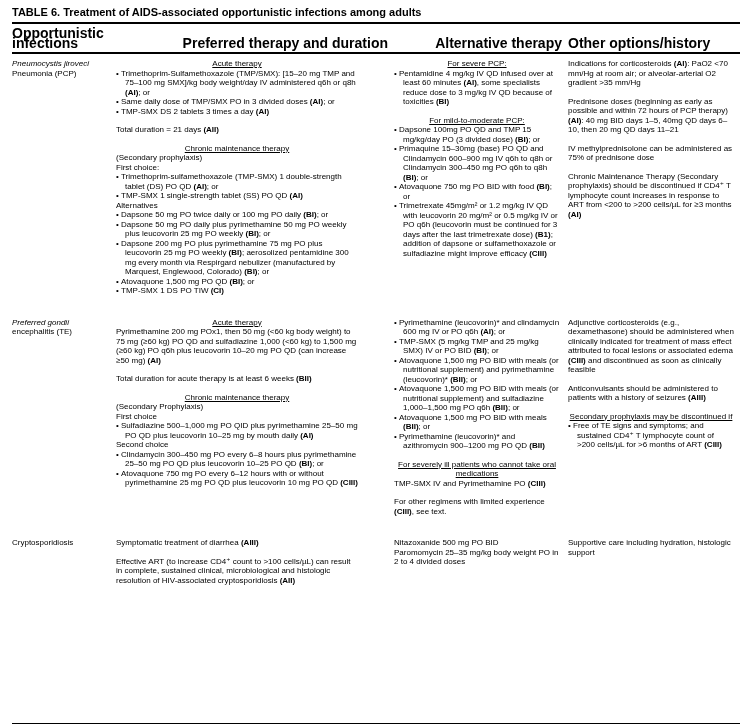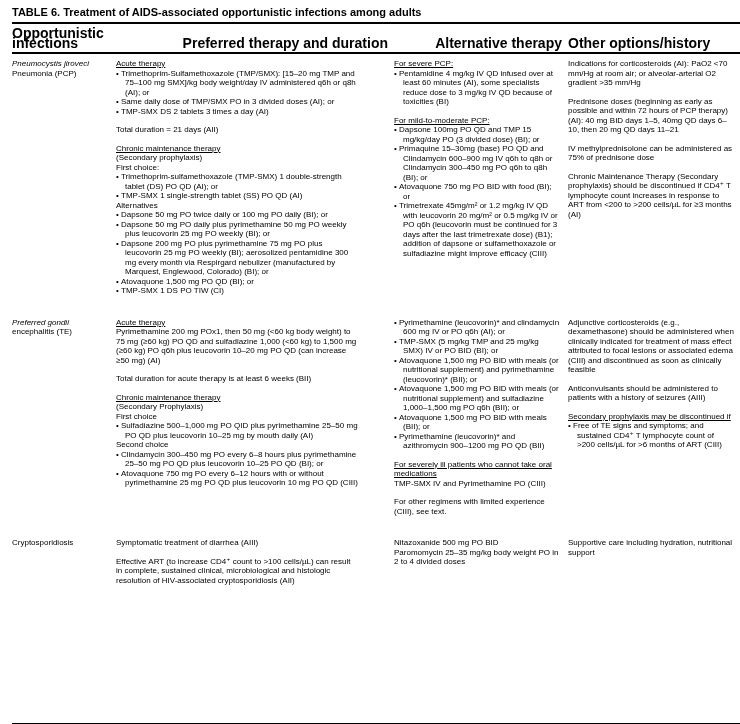--- a/index.html
+++ b/index.html
@@ -30,27 +30,27 @@
   col.c3 { width: 174px; }
   col.c4 { width: 176px; }
   td {
     vertical-align: top; font-size: 8px; line-height: 9.5px;
     padding: 5px 10px 17px 0;
   }
   td.c2 { padding-right: 36px; }
   td.c3 { padding-right: 8px; }
   td.c4 { padding-right: 10px; }
   tr:last-child td { padding-bottom: 4px; }
-  .h  { text-decoration: underline; }
+  .h  { text-decoration: underline; text-align: center; }
   .i  { }
   .gap { height: 9px; }
   ul { list-style: none; }
   li { padding-left: 9px; text-indent: -9px; }
   .inf-italic { font-style: italic; text-align: center; }
-  b { font-weight: normal; }
+  b { font-weight: bold; }
 </style>
 </head>
 <body>
 
 <div class="page">
   <div class="title">TABLE 6. Treatment of AIDS-associated opportunistic infections among adults</div>
   <div class="rule-thick"></div>
   <table>
     <colgroup>
       <col class="c1">
@@ -171,19 +171,19 @@
           <td class="c2">
             <div class="p">Symptomatic treatment of diarrhea <b>(AIII)</b></div>
             <div class="gap"></div>
             <div class="p">Effective ART (to increase CD4⁺ count to &gt;100 cells/µL) can result in complete, sustained clinical, microbiological and histologic resolution of HIV-associated cryptosporidiosis <b>(AII)</b></div>
           </td>
           <td class="c3">
             <div class="p">Nitazoxanide 500 mg PO BID</div>
             <div class="p">Paromomycin 25–35 mg/kg body weight PO in 2 to 4 divided doses</div>
           </td>
           <td class="c4">
-            <div class="p">Supportive care including hydration, nutritional support</div>
+            <div class="p">Supportive care including hydration, histologic support</div>
           </td>
         </tr>
       </tbody>
   </table>
   <div class="rule-thin"></div>
 </div>
 
 </body></html>

